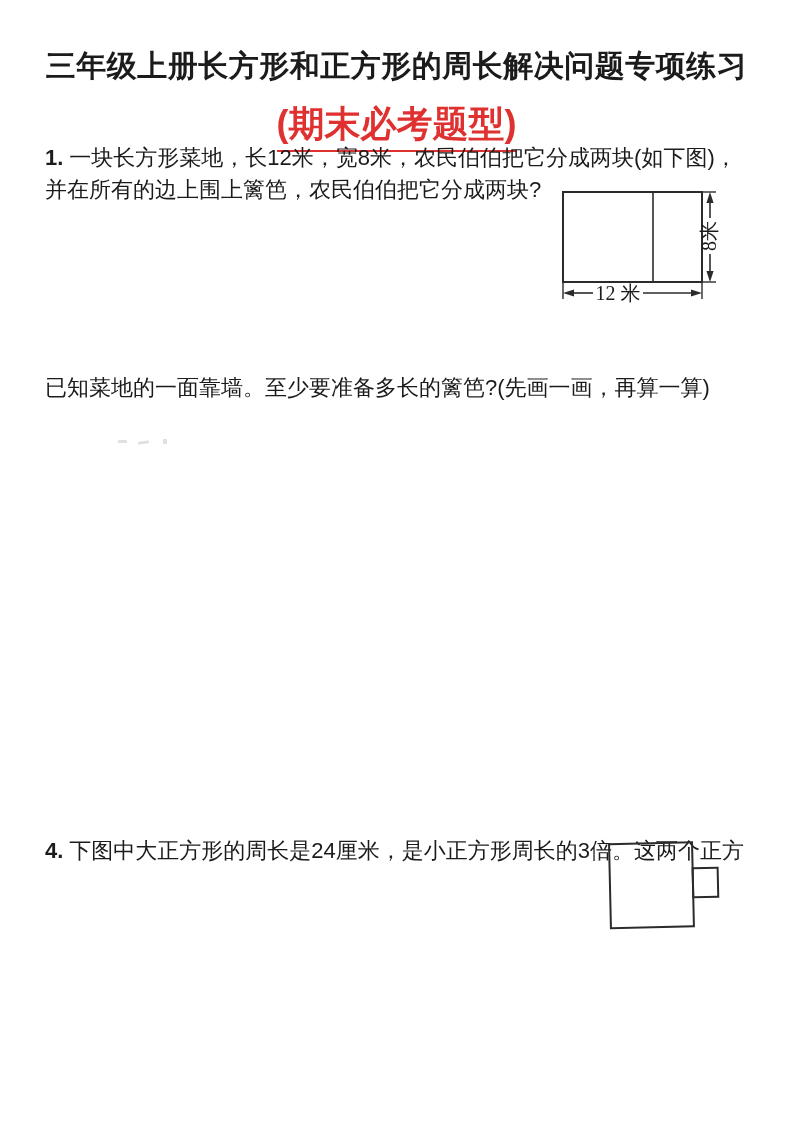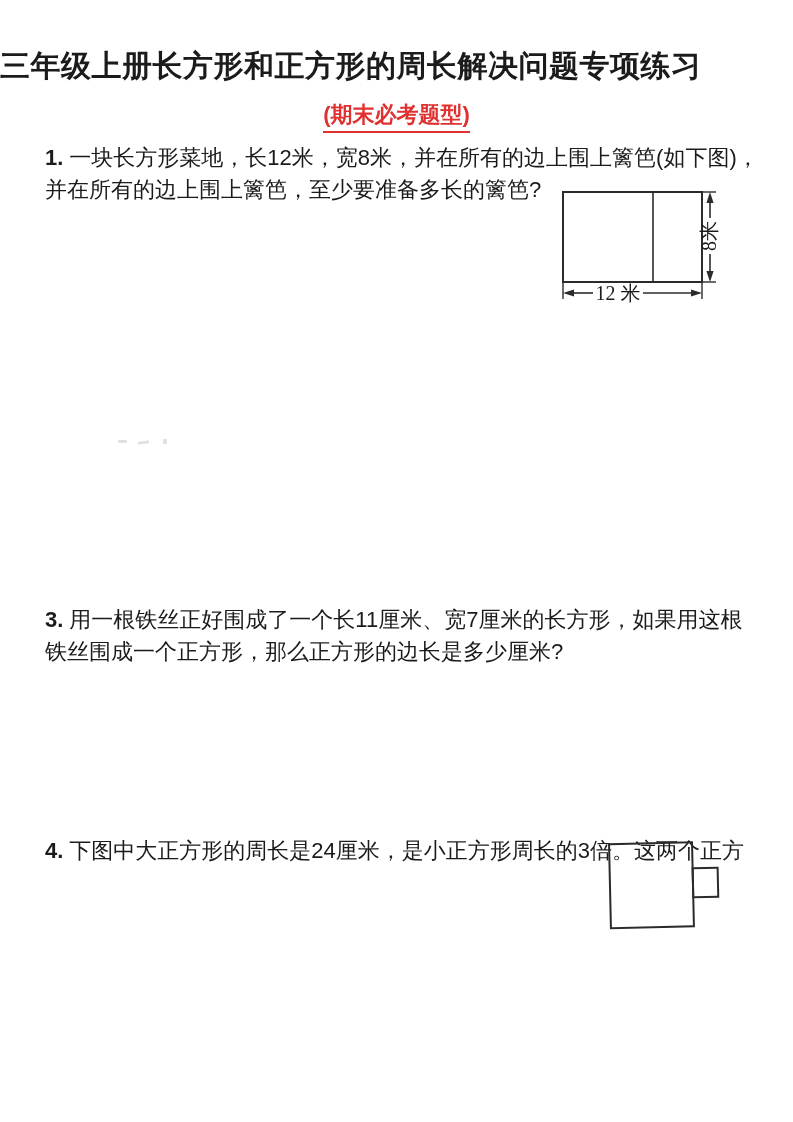--- a/index.html
+++ b/index.html
@@ -11,35 +11,36 @@
     background: #ffffff;
     font-family: "Liberation Sans", sans-serif;
     color: #1b1b1b;
     overflow: hidden;
   }
   .doc-title {
     position: absolute;
     top: 46px;
     left: 0;
     width: 100%;
+    text-align: center;
     font-size: 30px;
     font-weight: 700;
     letter-spacing: 0.5px;
     white-space: nowrap;
   }
   .subtitle-row {
     position: absolute;
     top: 100px;
     left: 0;
     width: 100%;
     text-align: center;
   }
   .doc-subtitle {
     display: inline-block;
-    font-size: 22px;
+    font-size: 36px;
     font-weight: 700;
     color: #e03131;
     border-bottom: 2px solid #e03131;
     padding-bottom: 1px;
     white-space: nowrap;
   }
   .question {
     position: absolute;
     left: 45px;
     width: 715px;
@@ -69,23 +70,23 @@
 <div class="page">
 
   <div class="doc-title">三年级上册长方形和正方形的周长解决问题专项练习</div>
 
   <div class="subtitle-row">
     <span class="doc-subtitle">(期末必考题型)</span>
   </div>
 
   <div class="question" style="top:142px">
     <div class="q-line">
-      <span class="q-num">1.</span><span>一块长方形菜地，长12米，宽8米，并在所有的边上围上篱笆(如下图)，</span>
+      <span class="q-num">1.</span><span>一块长方形菜地，长12米，宽8米，农民伯伯把它分成两块(如下图)，</span>
     </div>
-    <div class="q-line">并在所有的边上围上篱笆，至少要准备多长的篱笆?</div>
+    <div class="q-line">并在所有的边上围上篱笆，农民伯伯把它分成两块?</div>
   </div>
 
   <svg class="fig" style="left:548px; top:184px;" width="205" height="124" viewBox="0 0 205 124">
 
     <rect x="15" y="8" width="139" height="90" stroke-width="2"></rect>
 
     <line x1="105" y1="8" x2="105" y2="98" stroke-width="1.6"></line>
 
     <line x1="154" y1="8" x2="168" y2="8" stroke-width="1.4"></line>
     <line x1="154" y1="98" x2="168" y2="98" stroke-width="1.4"></line>
@@ -100,32 +101,27 @@
     <line x1="154" y1="98" x2="154" y2="115" stroke-width="1.4"></line>
 
     <line x1="24" y1="109" x2="45" y2="109" stroke-width="1.6"></line>
     <line x1="95" y1="109" x2="145" y2="109" stroke-width="1.6"></line>
     <polygon points="15,109 26,105.4 26,112.6" fill="#2b2b2b"></polygon>
     <polygon points="154,109 143,105.4 143,112.6" fill="#2b2b2b"></polygon>
     <text class="dim-label" x="70" y="116" text-anchor="middle">12 米</text>
   </svg>
 
   <div class="question" style="top:372px">
+    <div class="q-line">已知菜地的一面靠墙。至少要准备多长的篱笆?(先画一画，再算一算)</div>
   </div>
 
   <div class="artifact" style="left:118px; top:440px; width:9px; height:3px;"></div>
   <div class="artifact" style="left:138px; top:441px; width:11px; height:3px; transform:rotate(-8deg);"></div>
   <div class="artifact" style="left:163px; top:439px; width:4px; height:5px;"></div>
 
-  <div class="question" style="top:604px">
-    <div class="q-line">
-      <span class="q-num">3.</span><span>用一根铁丝正好围成了一个长11厘米、宽7厘米的长方形，如果用这根</span>
-    </div>
-    <div class="q-line">铁丝围成一个正方形，那么正方形的边长是多少厘米?</div>
-  </div>
 
   <div class="question" style="top:835px">
     <div class="q-line">
       <span class="q-num">4.</span><span>下图中大正方形的周长是24厘米，是小正方形周长的3倍。这两个正方</span>
     </div>
   </div>
 
   <svg class="fig" style="left:598px; top:836px;" width="135" height="100" viewBox="0 0 135 100">
     <g transform="rotate(-1.3 65 50)" stroke="#4f4f4f" stroke-width="2" fill="none">
       <rect x="12" y="7" width="83" height="84"></rect>

